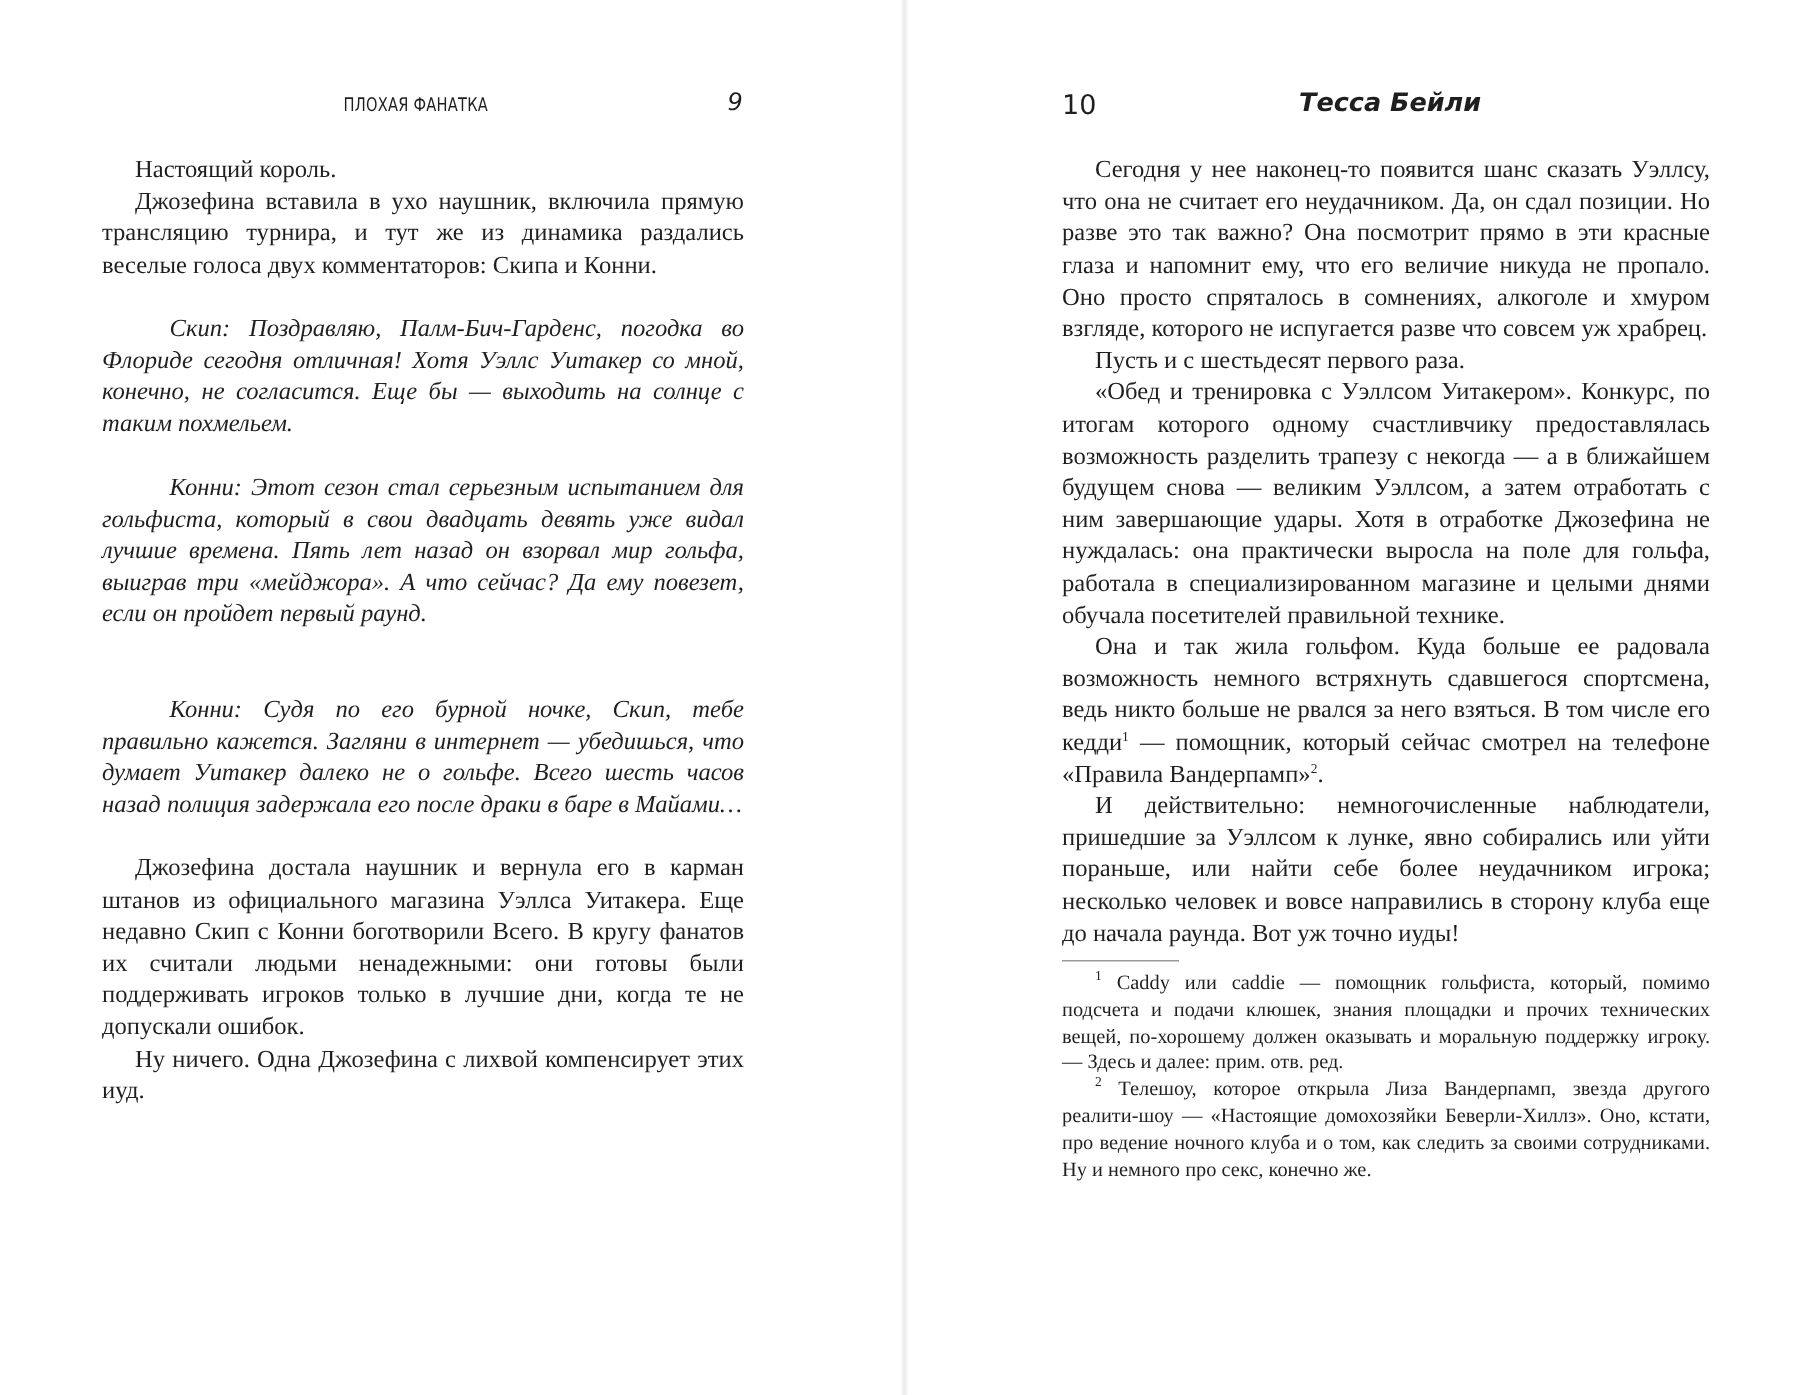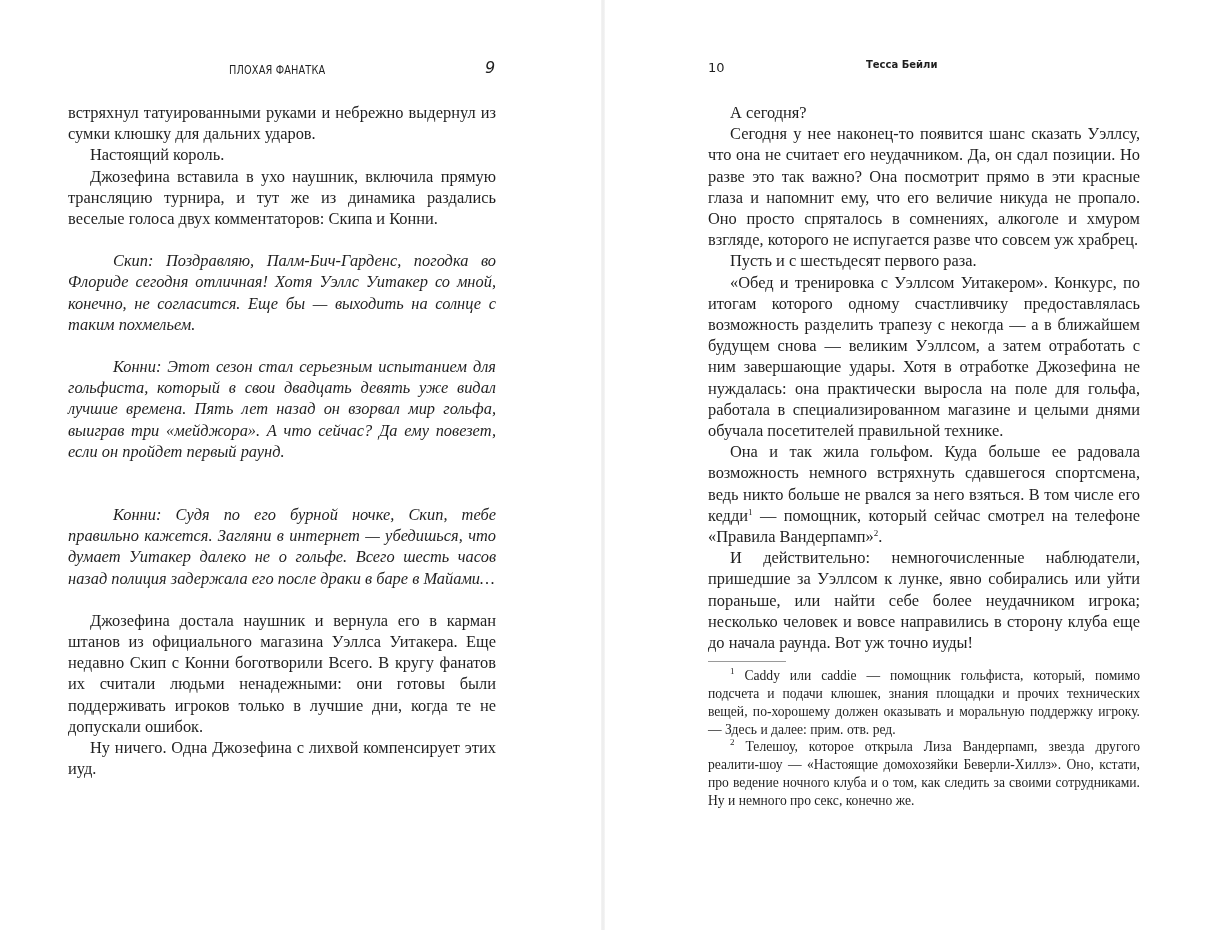--- a/index.html
+++ b/index.html
@@ -19,25 +19,25 @@
     position: absolute; left: 229px; top: 58px;
     font-family: "DejaVu Sans", sans-serif; font-size: 12.5px; letter-spacing: 0.2px;
     transform: scaleX(0.78); transform-origin: left top; font-weight: normal;
   }
   .left .folio {
     position: absolute; left: 485px; top: 54px;
     font-family: "DejaVu Sans", sans-serif; font-style: italic; font-size: 16px;
   }
   .right .folio {
     position: absolute; left: 103px; top: 56px;
-    font-family: "DejaVu Sans", sans-serif; font-size: 13px;
+    font-family: "DejaVu Sans", sans-serif; font-size: 18px;
   }
   .right .running-title {
     position: absolute; left: 261px; top: 55px;
-    font-family: "DejaVu Sans", sans-serif; font-weight: bold; font-size: 10px;
+    font-family: "DejaVu Sans", sans-serif; font-style: italic; font-weight: bold; font-size: 17px;
   }
 
   .text-block { position: absolute; font-size: 16.4px; line-height: 21.2px; text-align: justify; hyphens: manual; }
   .left .text-block { left: 68px; top: 98px; width: 428px; }
   .right .text-block { left: 103px; top: 98px; width: 432px; }
 
   p { margin: 0; text-indent: 22px; }
   p.noindent { text-indent: 0; }
   .dialogue { font-style: italic; margin: 0; text-indent: 45px; padding-left: 0; }
   .dialogue .speaker { font-weight: normal; }
@@ -54,21 +54,20 @@
 </head>
 <body>
 
 <div class="spread">
 
   <div class="page left">
     <div class="running-title">ПЛОХАЯ ФАНАТКА</div>
     <div class="folio">9</div>
 
     <div class="text-block">
-      <p class="noindent">встряхнул татуированными руками и небрежно выдернул из сумки клюшку для дальних ударов.</p>
       <p>Настоящий король.</p>
       <p>Джозефина вставила в ухо наушник, включила прямую трансляцию турнира, и тут же из динамика раздались веселые голоса двух комментаторов: Скипа и Конни.</p>
 
       <div class="gap"></div>
       <p class="dialogue"><span class="speaker">Скип:</span> <span>Поздравляю, Палм-Бич-Гарденс, погодка во Флориде сегодня отличная! Хотя Уэллс Уитакер со мной, конечно, не согласится. Еще бы — выходить на солнце с таким похмельем.</span></p>
       <div class="gap"></div>
       <p class="dialogue"><span class="speaker">Конни:</span> <span>Этот сезон стал серьезным испытанием для гольфиста, который в свои двадцать девять уже видал лучшие времена. Пять лет назад он взорвал мир гольфа, выиграв три «мейджора». А что сейчас? Да ему повезет, если он пройдет первый раунд.</span></p>
       <div class="gap"></div>
       <div class="gap"></div>
       <p class="dialogue"><span class="speaker">Конни:</span> <span>Судя по его бурной ночке, Скип, тебе правильно кажется. Загляни в интернет — убедишься, что думает Уитакер далеко не о гольфе. Всего шесть часов назад полиция задержала его после драки в баре в Майами…</span></p>
@@ -79,21 +78,20 @@
     </div>
   </div>
 
   <div class="gutter"></div>
 
   <div class="page right">
     <div class="folio">10</div>
     <div class="running-title">Тесса Бейли</div>
 
     <div class="text-block">
-      <p>А сегодня?</p>
       <p>Сегодня у нее наконец-то появится шанс сказать Уэллсу, что она не считает его неудачником. Да, он сдал позиции. Но разве это так важно? Она посмотрит прямо в эти красные глаза и напомнит ему, что его величие никуда не пропало. Оно просто спряталось в сомнениях, алкоголе и хмуром взгляде, которого не испугается разве что совсем уж храбрец.</p>
       <p>Пусть и с шестьдесят первого раза.</p>
       <p>«Обед и тренировка с Уэллсом Уитакером». Конкурс, по итогам которого одному счастливчику предоставлялась возможность разделить трапезу с некогда — а в ближайшем будущем снова — великим Уэллсом, а затем отработать с ним завершающие удары. Хотя в отработке Джозефина не нуждалась: она практически выросла на поле для гольфа, работала в специализированном магазине и целыми днями обучала посетителей правильной технике.</p>
       <p><span>Она и так жила гольфом. Куда больше ее радовала возможность немного встряхнуть сдавшегося спортсмена, ведь никто больше не рвался за него взяться. В том числе его кедди</span><sup>1</sup><span> — помощник, который сейчас смотрел на телефоне «Правила Вандерпамп»</span><sup>2</sup><span>.</span></p>
       <p>И действительно: немногочисленные наблюдатели, пришедшие за Уэллсом к лунке, явно собирались или уйти пораньше, или найти себе более неудачником игрока; несколько человек и вовсе направились в сторону клуба еще до начала раунда. Вот уж точно иуды!</p>
 
       <div class="footnote-rule"></div>
       <div class="footnotes">
         <p><sup>1</sup><span> Caddy или caddie — помощник гольфиста, который, помимо подсчета и подачи клюшек, знания площадки и прочих технических вещей, по-хорошему должен оказывать и моральную поддержку игроку. — Здесь и далее: прим. отв. ред.</span></p>
         <p><sup>2</sup><span> Телешоу, которое открыла Лиза Вандерпамп, звезда другого реалити-шоу — «Настоящие домохозяйки Беверли-Хиллз». Оно, кстати, про ведение ночного клуба и о том, как следить за своими сотрудниками. Ну и немного про секс, конечно же.</span></p>

